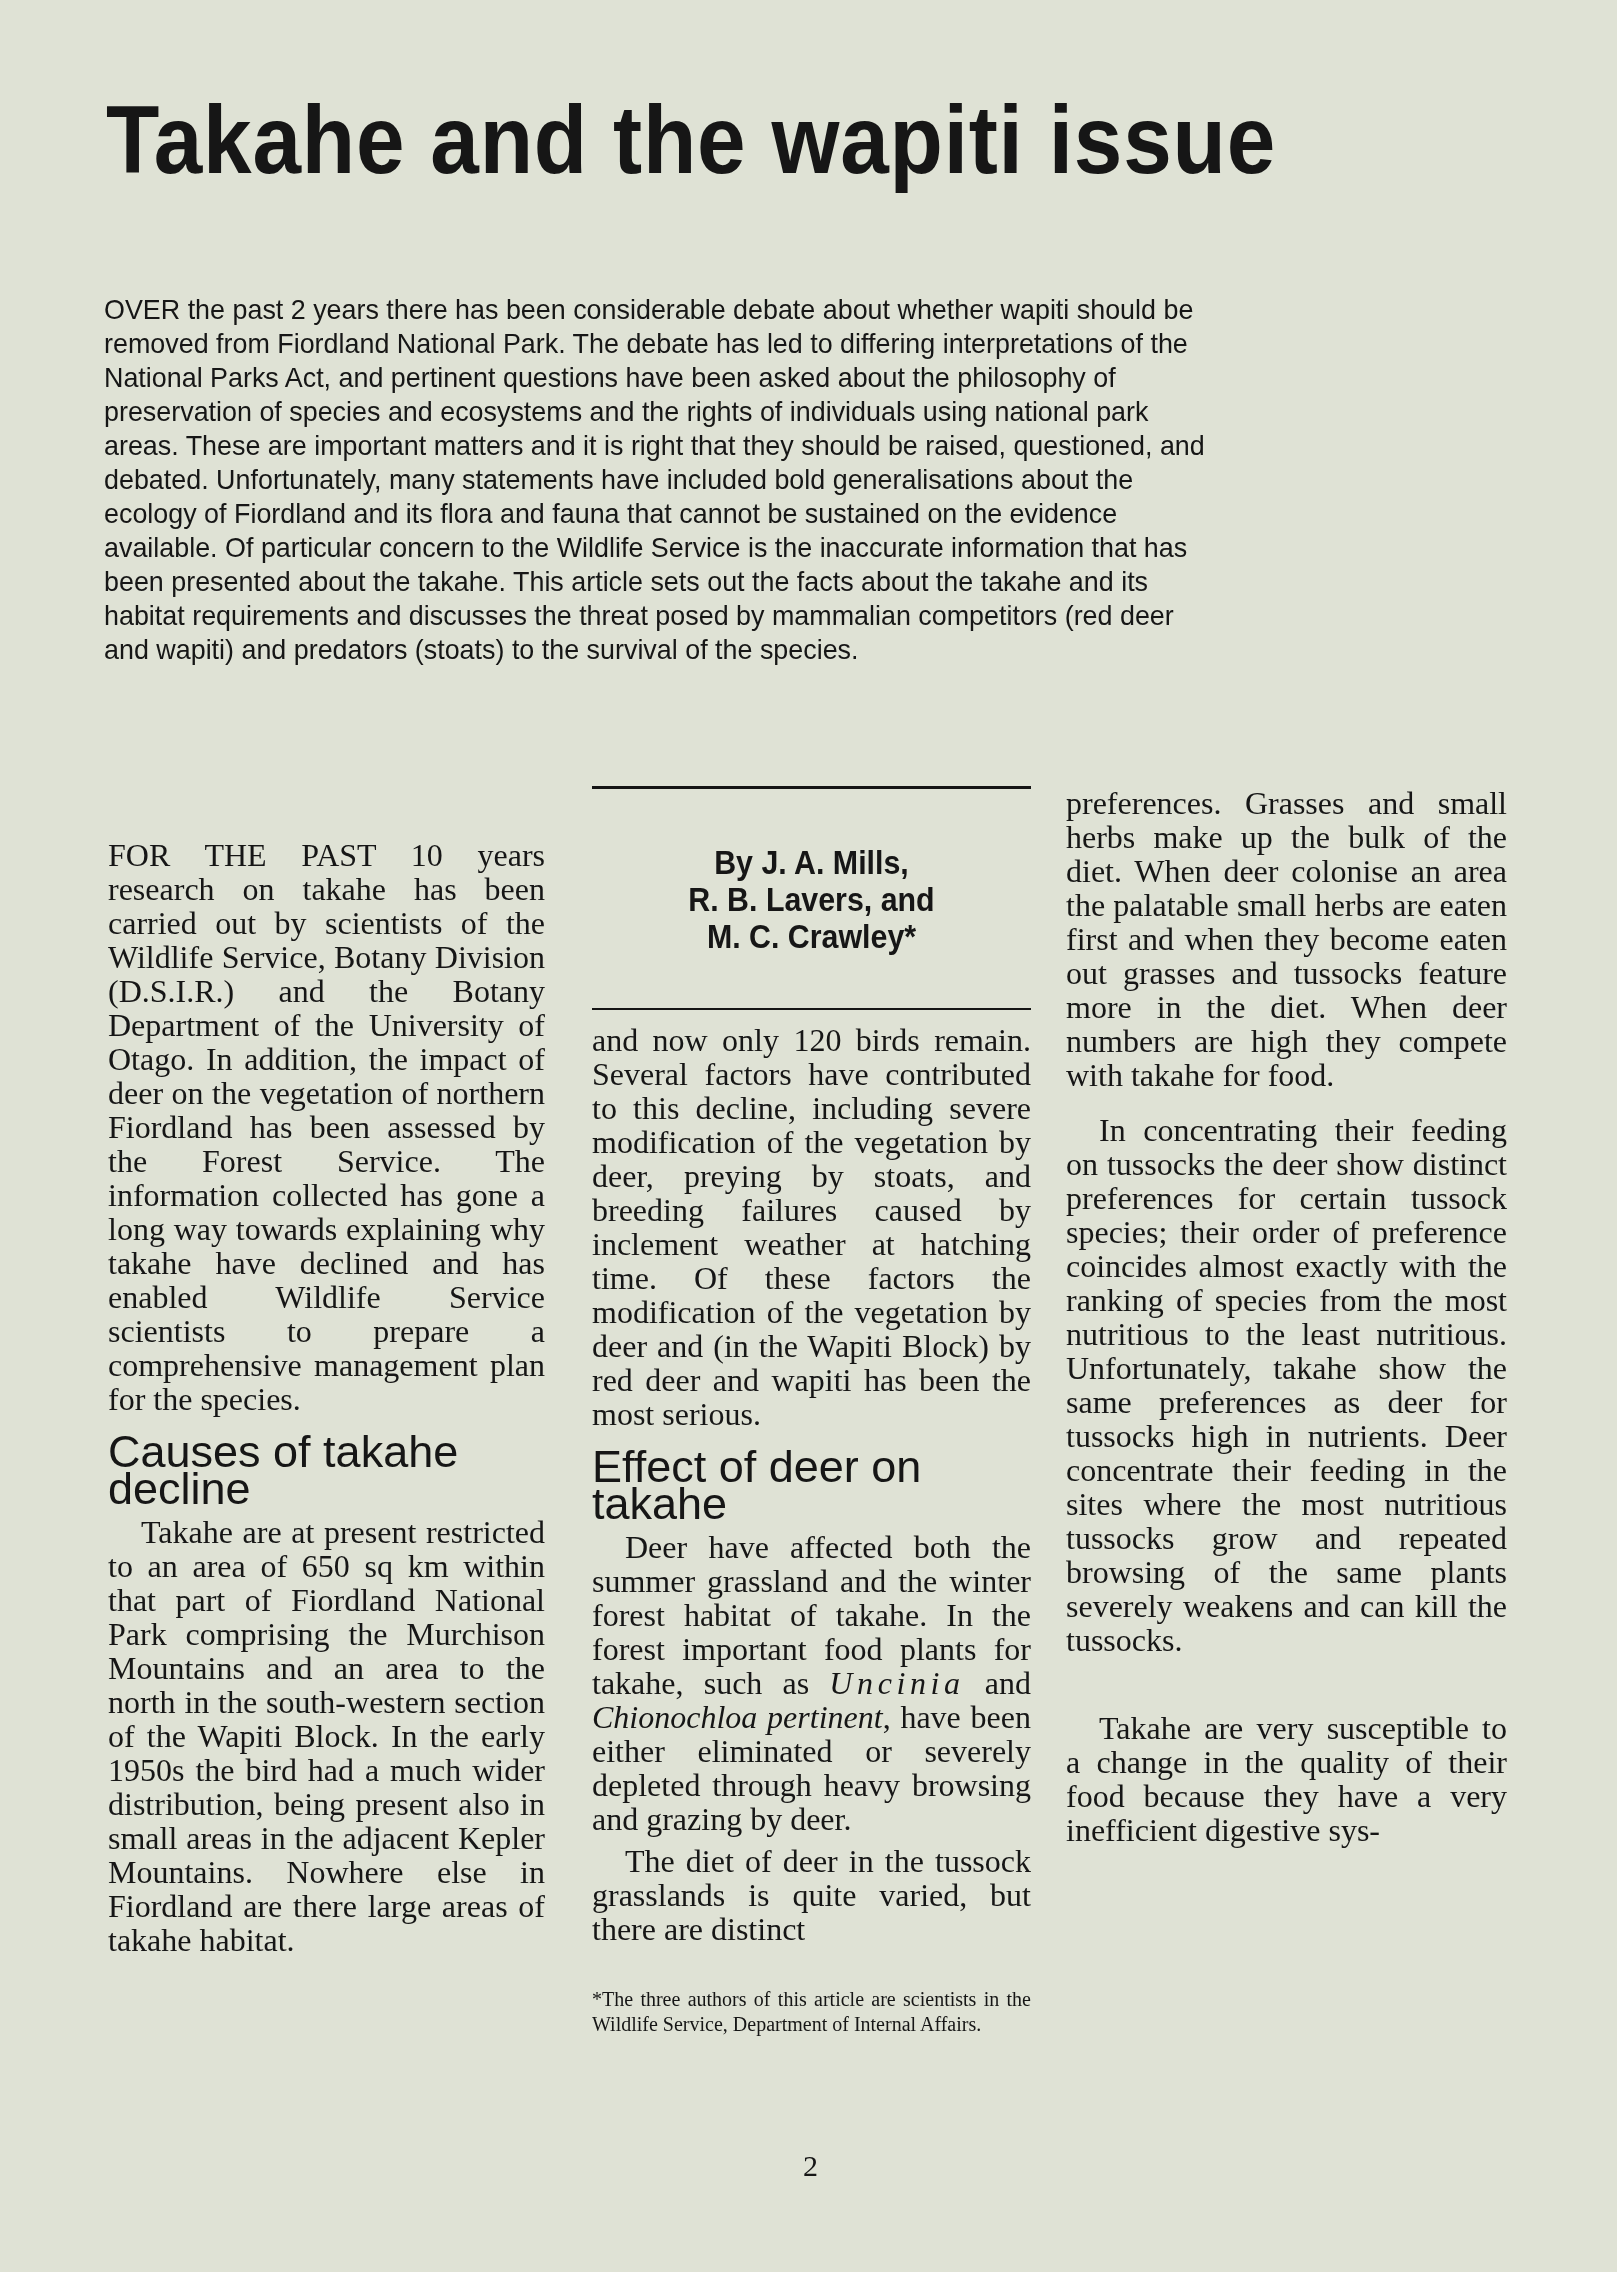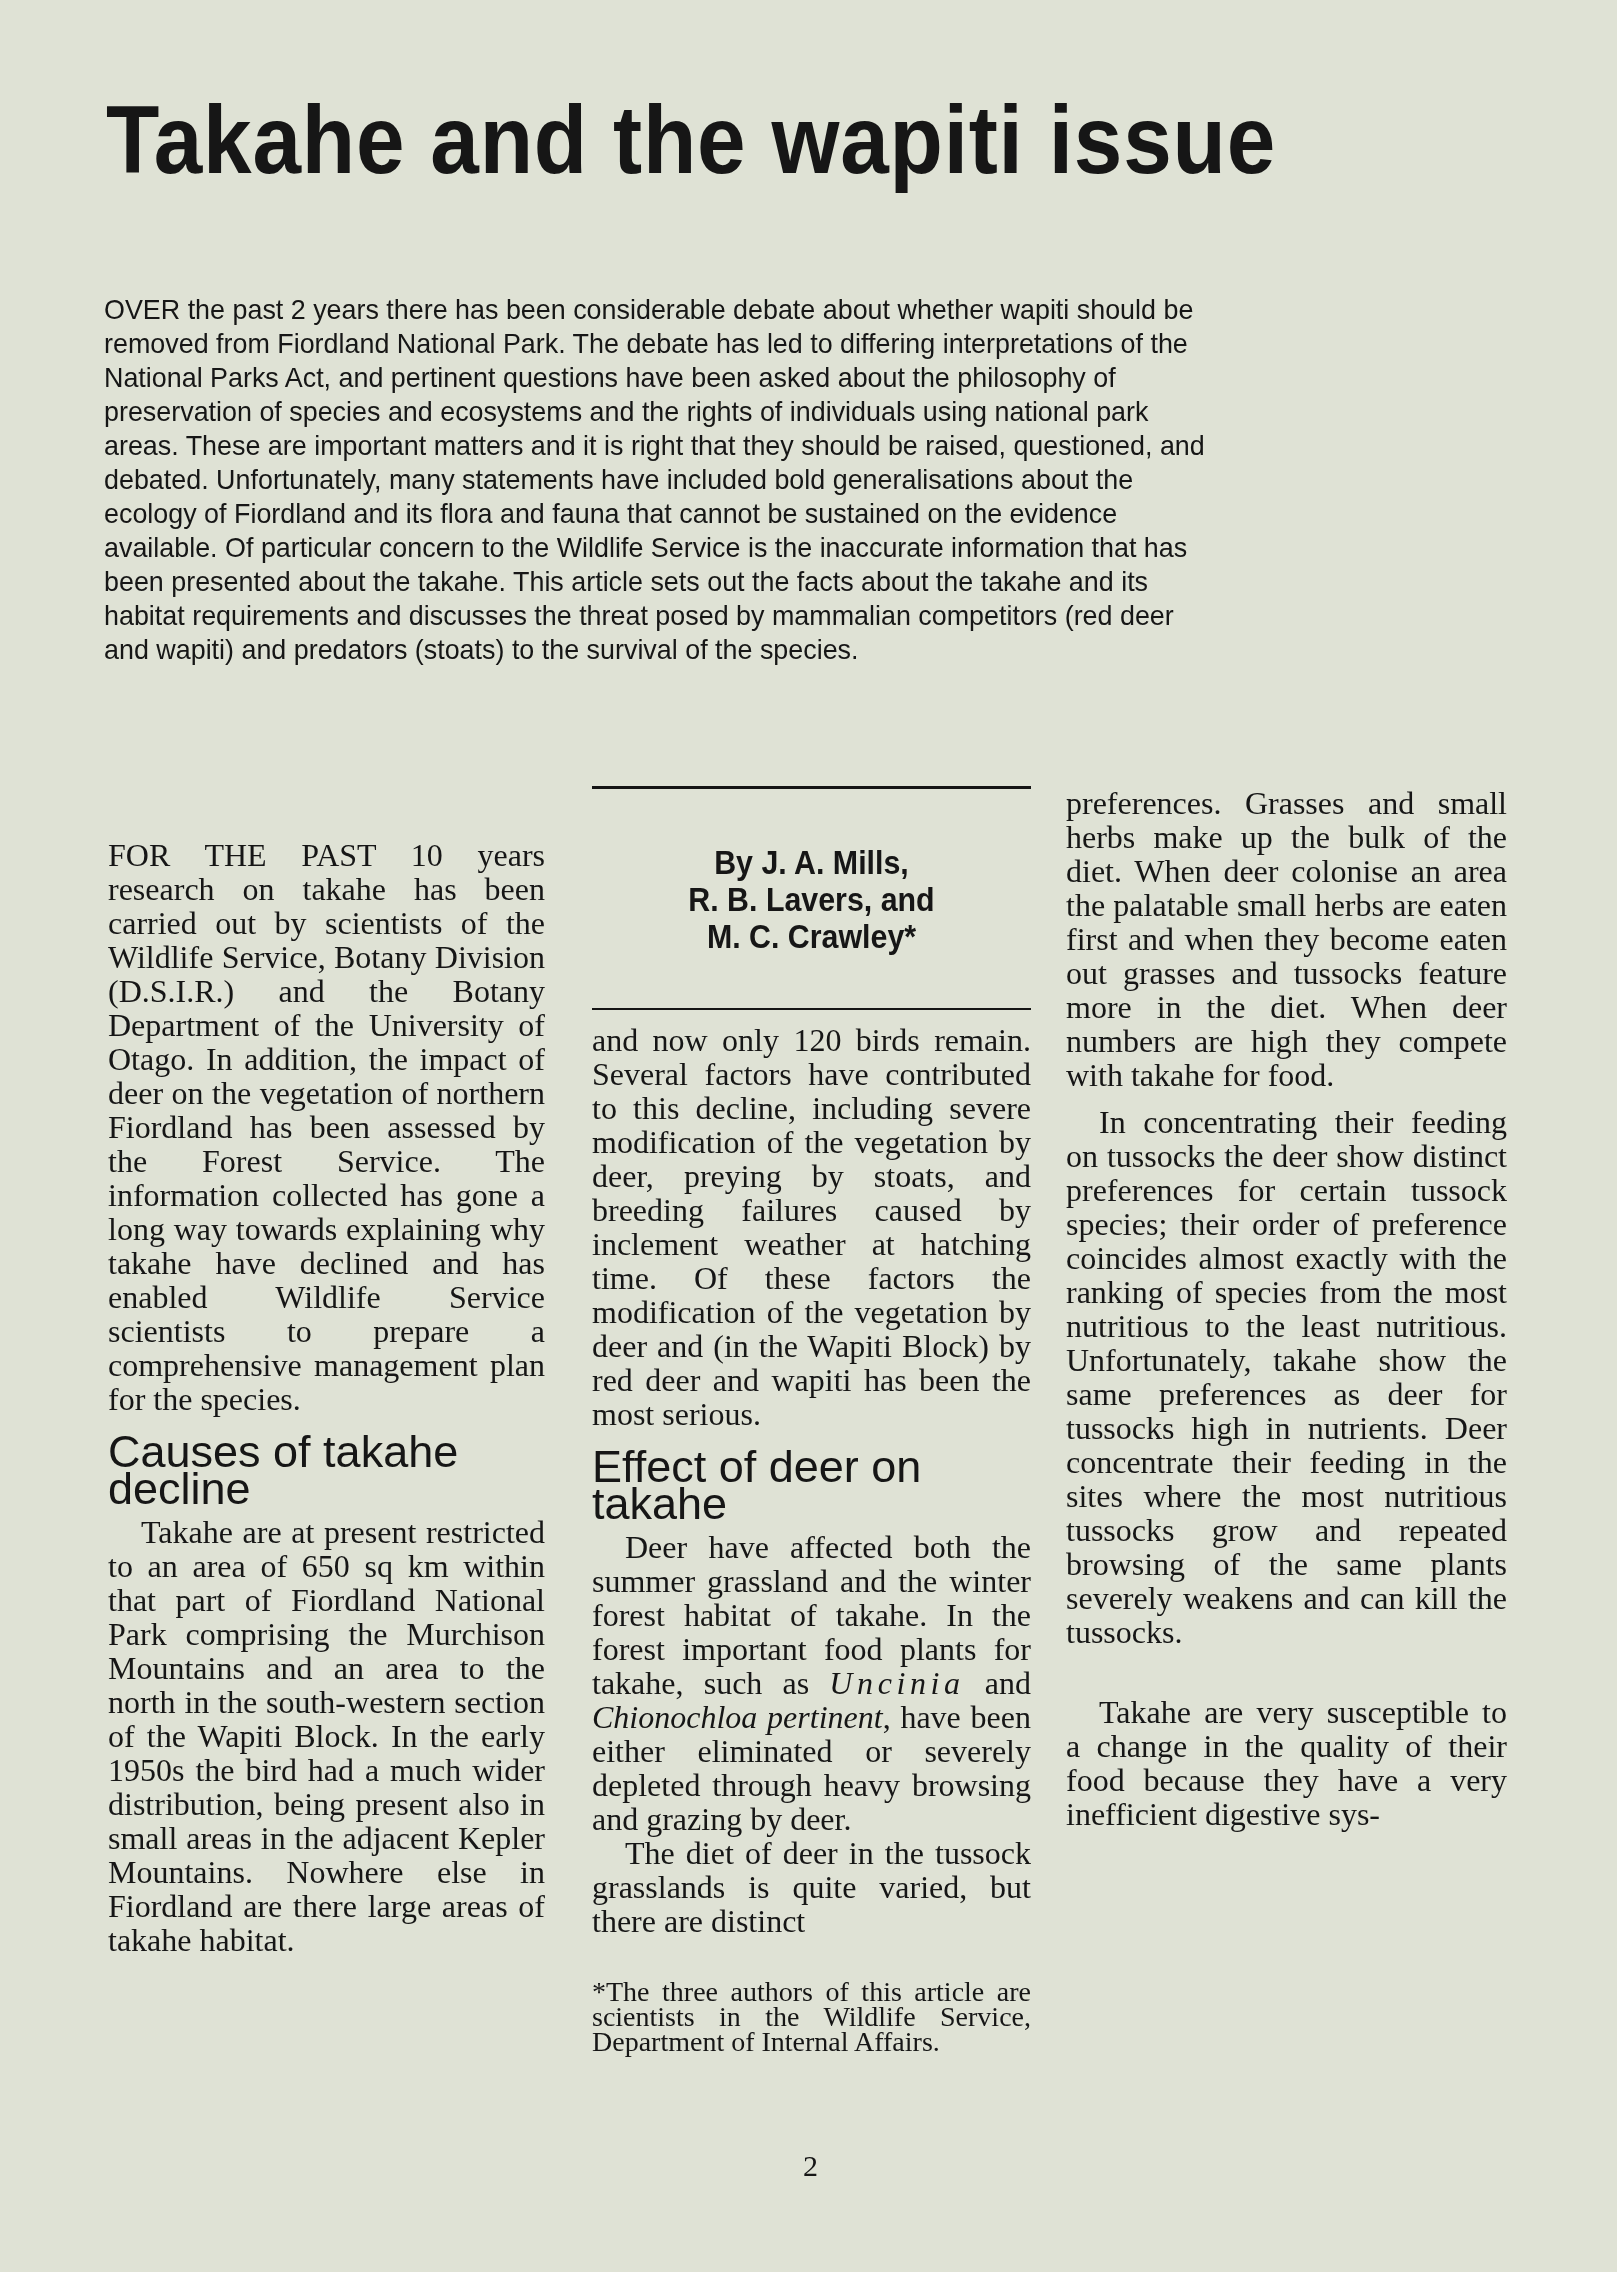--- a/index.html
+++ b/index.html
@@ -28,21 +28,21 @@
     transform: scaleX(0.96); transform-origin: left top;
     white-space: pre-line;
   }
   .col {
     position: absolute;
     font-family: "Liberation Serif", serif;
     font-size: 32px; line-height: 34px;
     text-align: justify;
   }
   .col p { margin: 0; }
-  .col p.indent { text-indent: 33px; }
+  .col p.indent { text-indent: 33px; margin-top: 8px; }
   .c1 { left: 108px; top: 838px; width: 437px; }
   .c2 { left: 592px; top: 786px; width: 439px; }
   .c3 { left: 1066px; top: 786px; width: 441px; }
   h2.sub {
     font-family: "Liberation Sans", sans-serif;
     font-weight: normal;
     font-size: 45px; line-height: 37px;
     margin: 16.5px 0 8.2px 0;
     text-align: left;
   }
@@ -52,21 +52,21 @@
     font-weight: bold;
     font-size: 33px; line-height: 37px;
     text-align: center;
     padding: 55px 0 53px 0;
     transform: scaleX(0.92);
   }
   .gap { height: 12.8px; }
   .bold { font-weight: bold; }
   .footnote {
     font-family: "Liberation Serif", serif;
-    font-size: 28px; line-height: 25px;
+    font-size: 20px; line-height: 25px;
     margin-top: 41px !important;
     text-align: justify;
   }
   .pagenum {
     position: absolute; left: 803px; top: 2149px;
     font-family: "Liberation Serif", serif;
     font-size: 30px;
   }
   em { font-style: italic; }
   .spaced { letter-spacing: 4.6px; }

